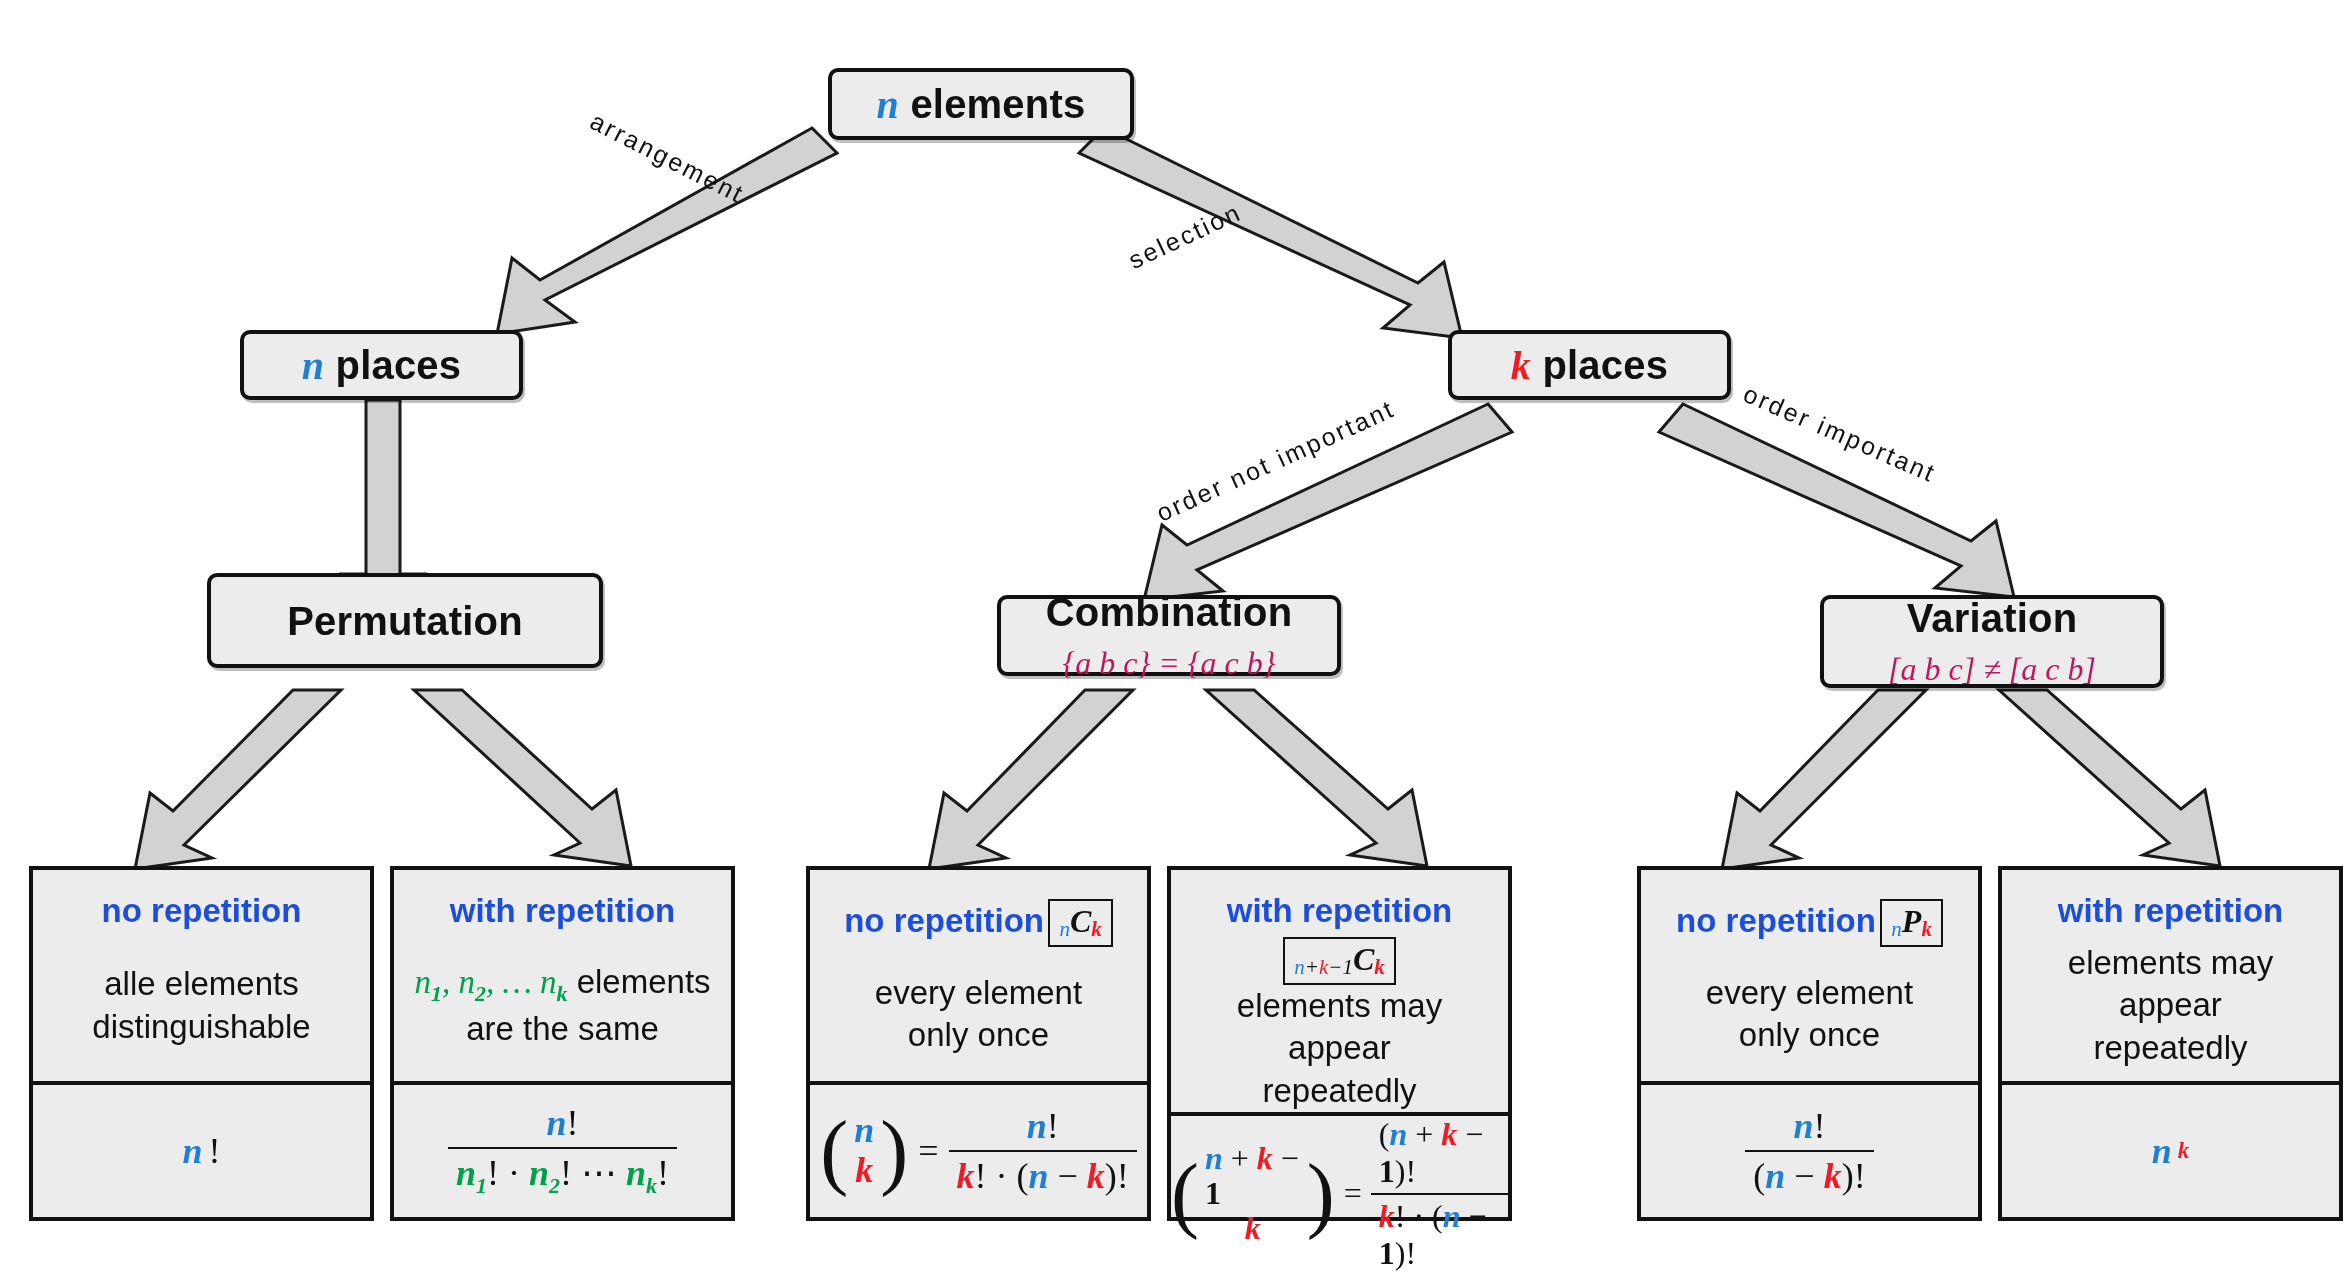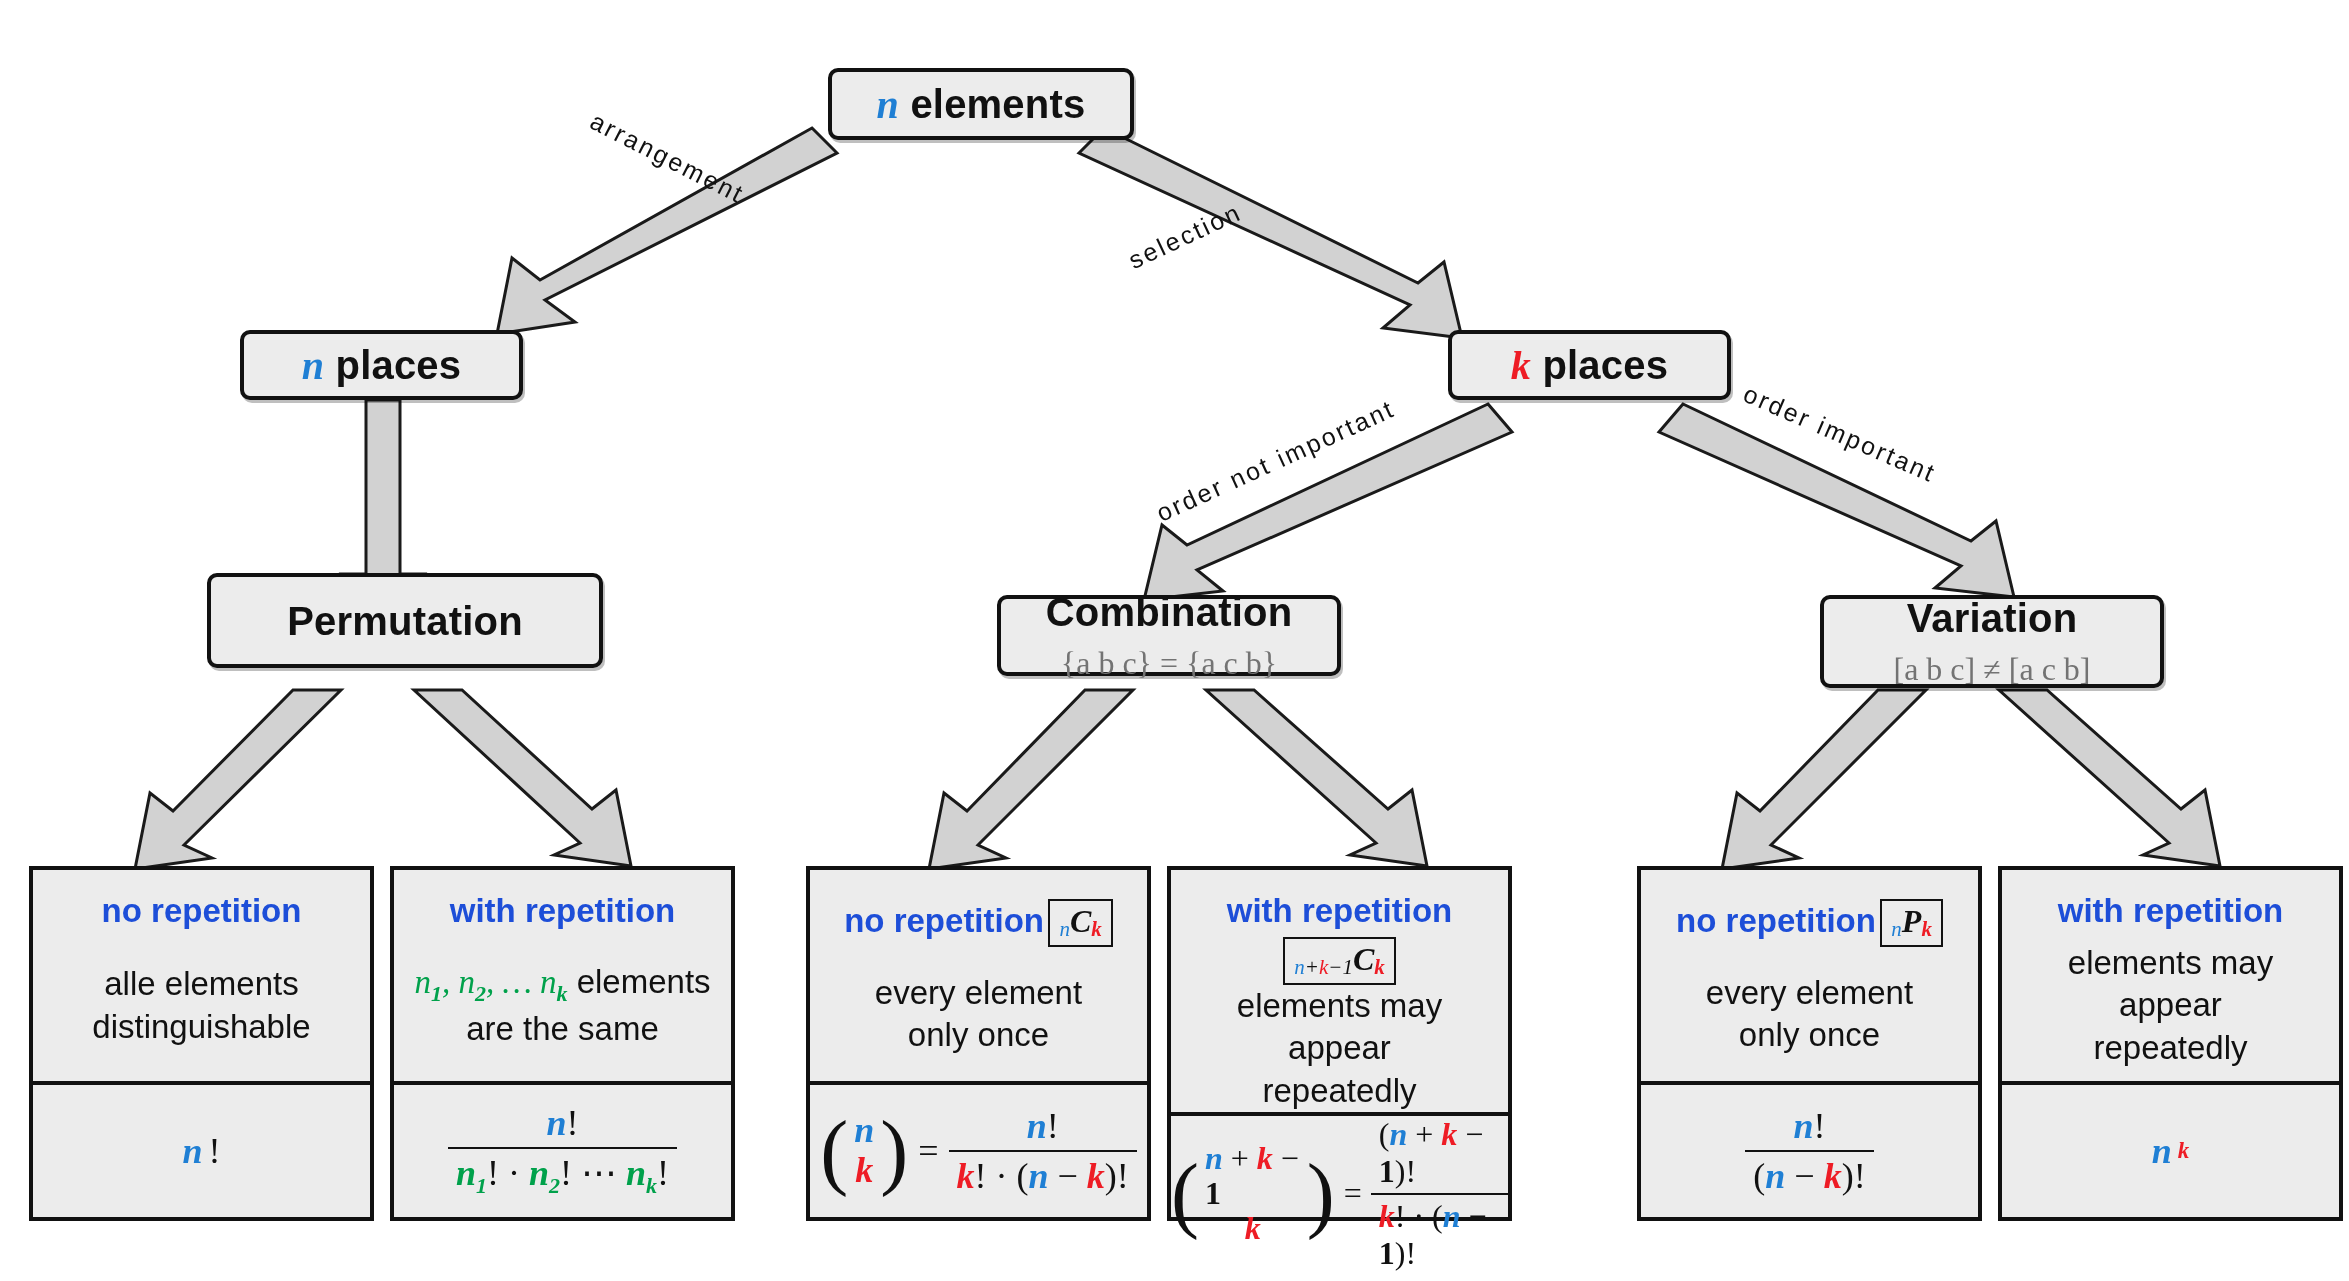--- a/index.html
+++ b/index.html
@@ -7,21 +7,21 @@
        font-family:"Liberation Sans",sans-serif;}
 
   .canvas{position:absolute;inset:0;}
   svg.arrows{position:absolute;left:0;top:0;width:2349px;height:1281px;overflow:visible;}
 
   
   .node{position:absolute;background:#ececec;border:4px solid #111;border-radius:10px;
         display:flex;flex-direction:column;align-items:center;justify-content:center;
         box-sizing:border-box;box-shadow:2px 3px 0 rgba(0,0,0,.25);z-index:5;}
   .node .t1{font-size:40px;font-weight:bold;color:#111;line-height:1.05;letter-spacing:.2px;}
-  .node .t2{font-family:"Liberation Serif",serif;font-size:32px;color:#737373;
+  .node .t2{font-family:"Liberation Serif",serif;font-style:italic;font-size:32px;color:#be185d;
             margin-top:14px;line-height:1.05;}
 
   
   .leaf{position:absolute;background:#ececec;border:4px solid #111;box-sizing:border-box;
         display:flex;flex-direction:column;z-index:5;}
   .leaf .hd{flex:0 0 auto;padding-top:22px;text-align:center;}
   .leaf .hd .title{font-size:33px;font-weight:bold;color:#1d4ed8;}
   .leaf .body{flex:1 1 auto;display:flex;align-items:center;justify-content:center;
               text-align:center;padding:0 10px;}
   .leaf .body .desc{font-size:33px;color:#111;line-height:1.28;}

